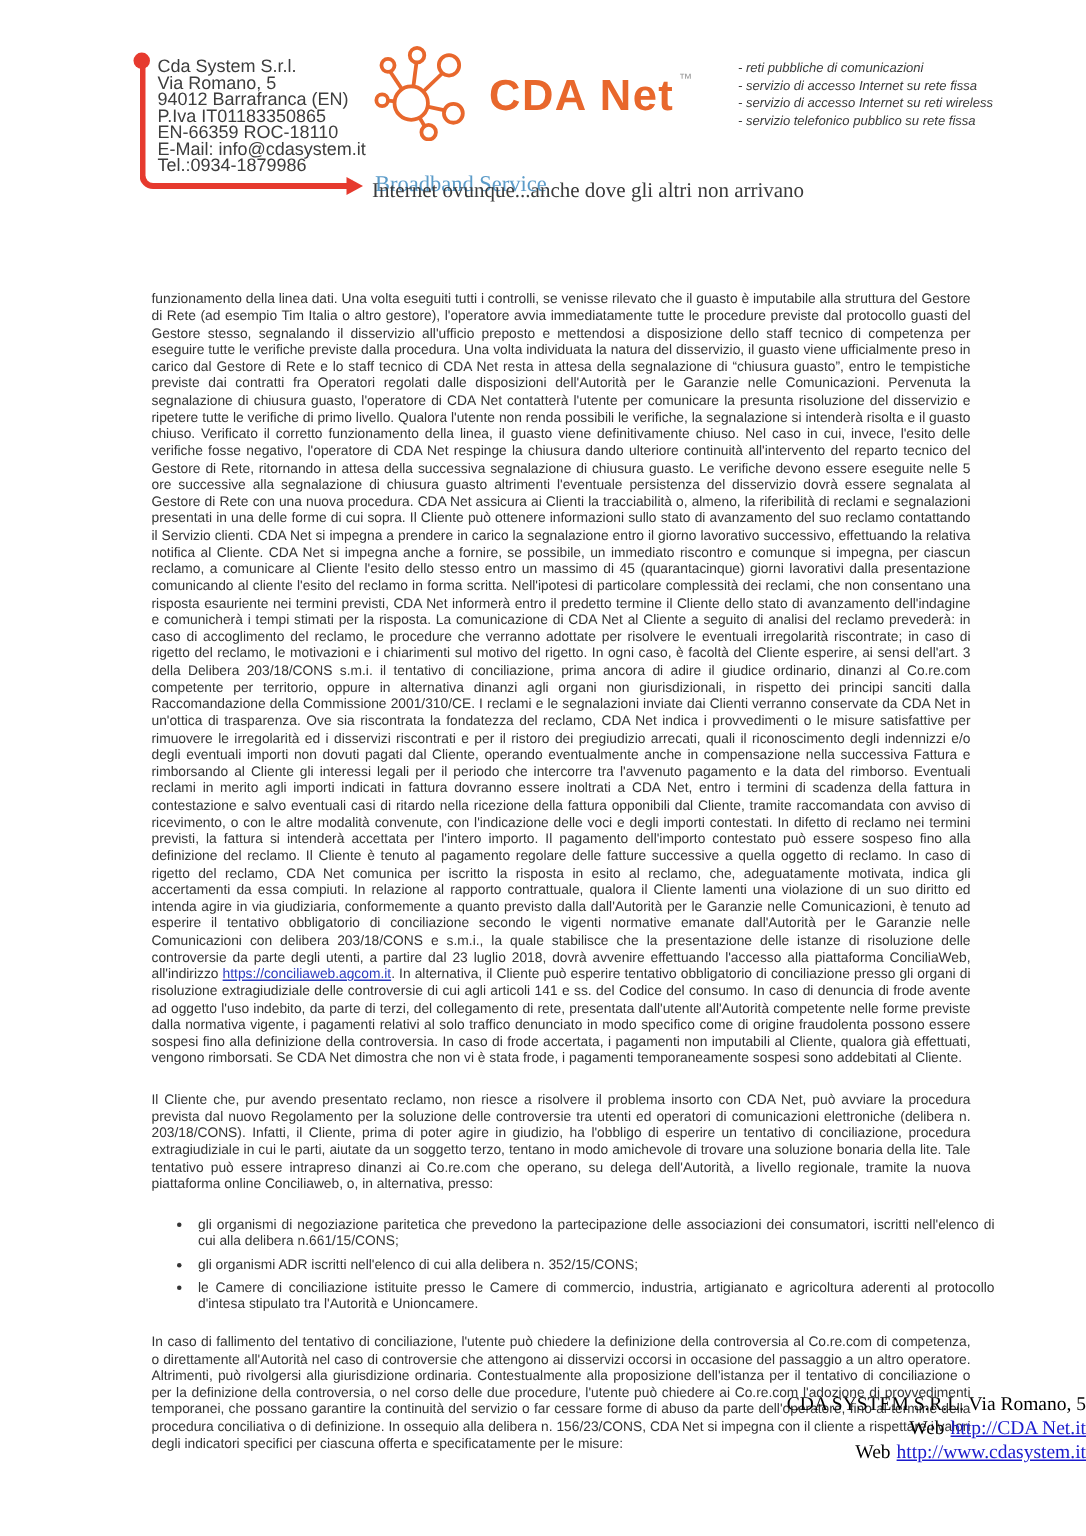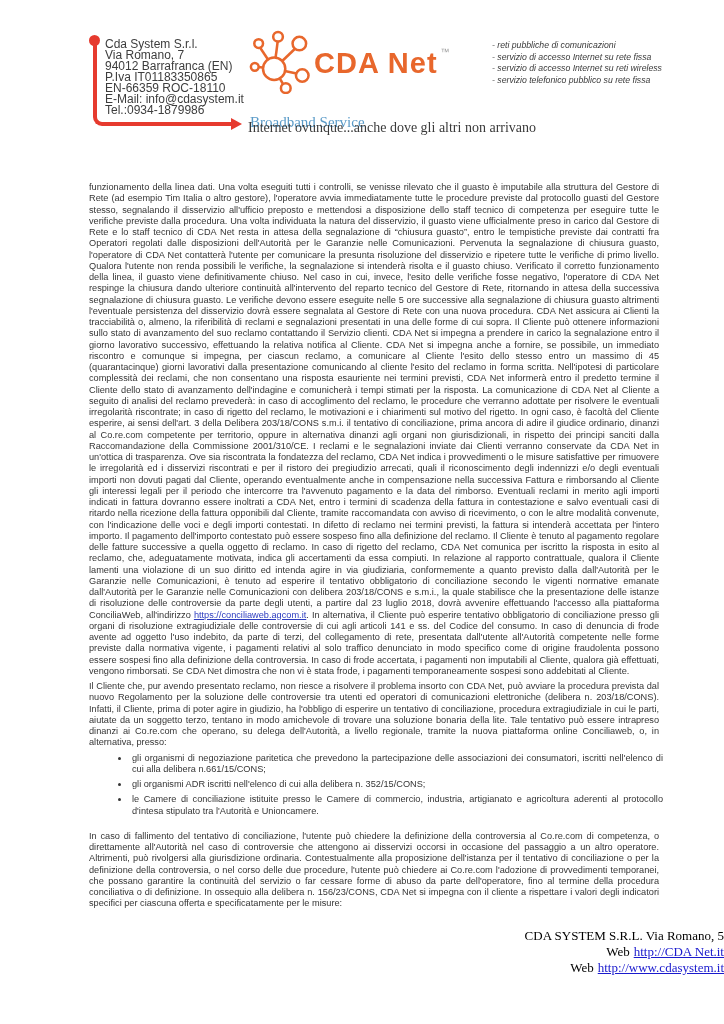--- a/index.html
+++ b/index.html
@@ -9,30 +9,30 @@
   .red-dot{position:absolute;left:89px;top:35px;width:11px;height:11px;border-radius:50%;background:#e63a2e;}
   .red-connector{position:absolute;left:93px;top:44px;width:138px;height:78px;
     border-left:4px solid #e63a2e;border-bottom:4px solid #e63a2e;border-bottom-left-radius:9px;}
   .red-arrowhead{position:absolute;left:231px;top:118px;width:0;height:0;
     border-top:6px solid transparent;border-bottom:6px solid transparent;border-left:11px solid #e63a2e;}
 
   .company-info{position:absolute;left:105px;top:39px;font-size:12px;line-height:11px;color:#3d3d3d;}
 
   .logo-wrap{position:absolute;left:248px;top:28px;}
   .logo-row{display:flex;align-items:center;}
-  .logo-text{font-size:29px;font-weight:bold;color:#e8672c;letter-spacing:1px;margin-left:4px;text-align:right;}
+  .logo-text{font-size:29px;font-weight:bold;color:#e8672c;letter-spacing:1px;margin-left:16px;text-align:right;}
   .logo-tm{font-size:9px;color:#9a9a9a;vertical-align:18px;margin-left:3px;font-weight:normal;}
   .logo-sub{font-family:"Liberation Serif",serif;font-size:15px;color:#5b9bc8;margin-top:16px;margin-left:2px;}
   .tagline{position:absolute;left:248px;top:120px;font-size:14px;color:#3a3a3a;font-family:Liberation Serif, serif;white-space:nowrap;}
 
   .services{position:absolute;left:492px;top:40px;font-size:8.7px;font-style:italic;line-height:11.5px;color:#3a3a3a;}
 
   
   .body-text{position:absolute;left:85px;top:178px;width:578px;font-size:9.2px;line-height:11.25px;text-align:justify;color:#353535;}
-  .body-text p{margin:4px;}
+  .body-text p{margin:16px;}
   .body-text .spacer-p{margin-top:14px;}
   .body-text a{color:#2b3bbf;text-decoration:underline;}
   .body-text ul{margin:3px 0 0 0;padding-left:45px;}
   .body-text li{margin-bottom:4px;padding-left:2px;}
 
   
   .footer-block{position:absolute;left:0;right:0;top:928px;text-align:right;
     font-family:Liberation Serif, serif;font-size:13px;line-height:16px;color:#000;}
   .footer-block a{color:#1a1acd;text-decoration:underline;}
   .web-label{margin-right:4px;}
@@ -46,21 +46,21 @@
 <body>
 
 <div>
 
   <div class="red-dot"></div>
   <div class="red-connector"></div>
   <div class="red-arrowhead"></div>
 
   <div class="company-info">
     <div>Cda System S.r.l.</div>
-    <div>Via Romano, 7</div>
+    <div>Via Romano, 5</div>
     <div>94012 Barrafranca (EN)</div>
     <div>P.Iva IT01183350865</div>
     <div>EN-66359 ROC-18110</div>
     <div>E-Mail: info@cdasystem.it</div>
     <div>Tel.:0934-1879986</div>
   </div>
 
   <div class="logo-wrap">
     <div class="logo-row">
       <span>

